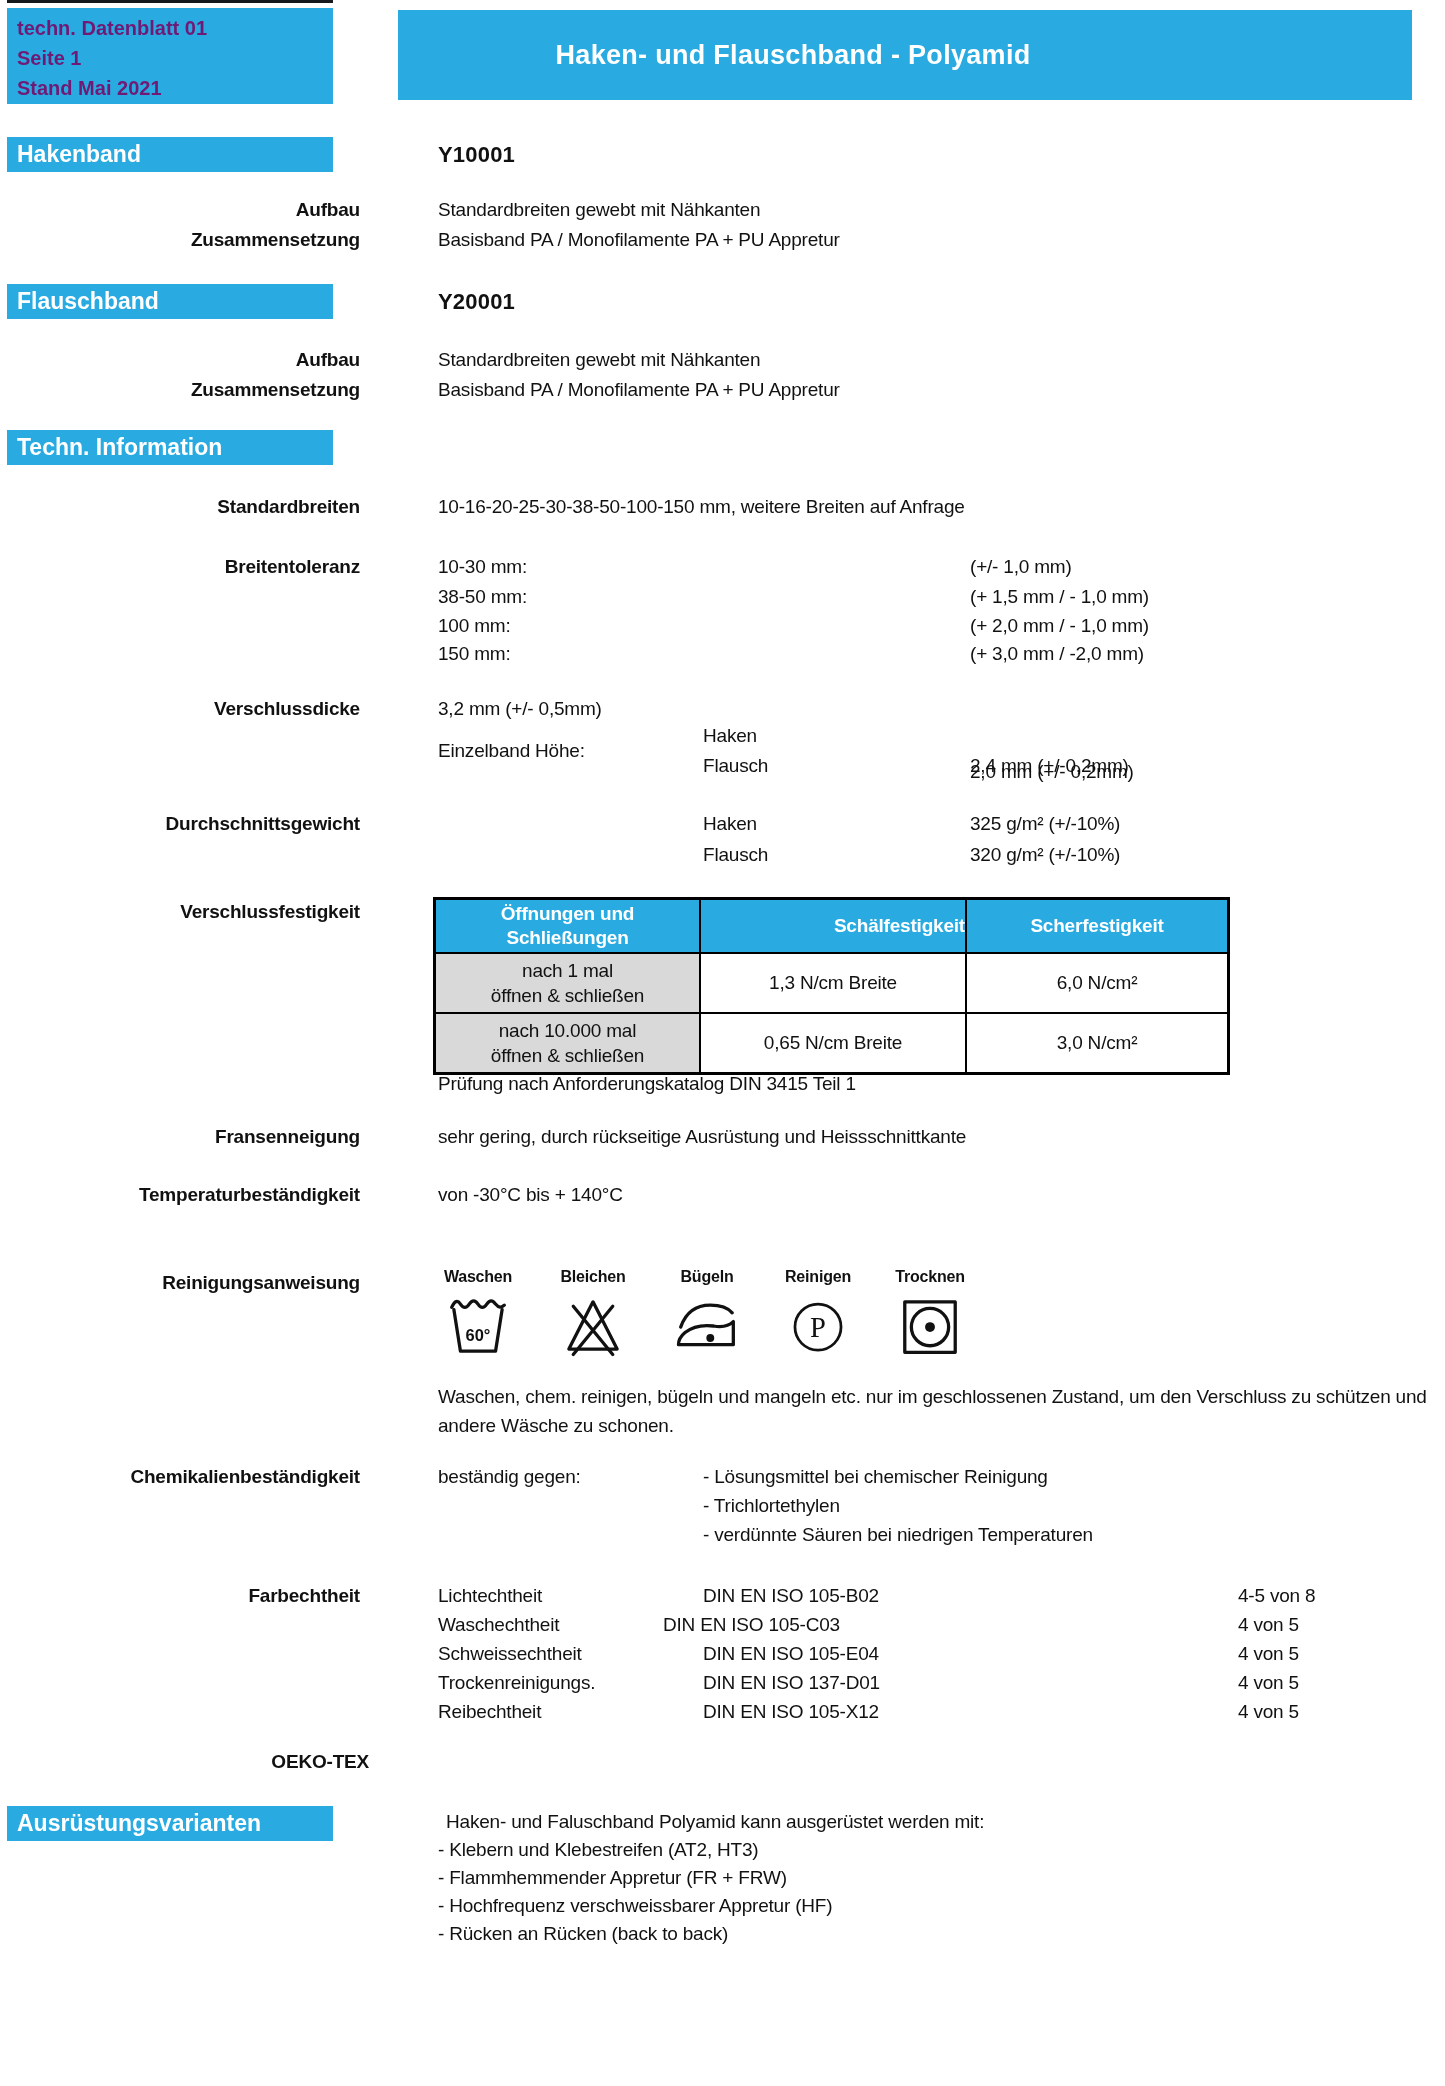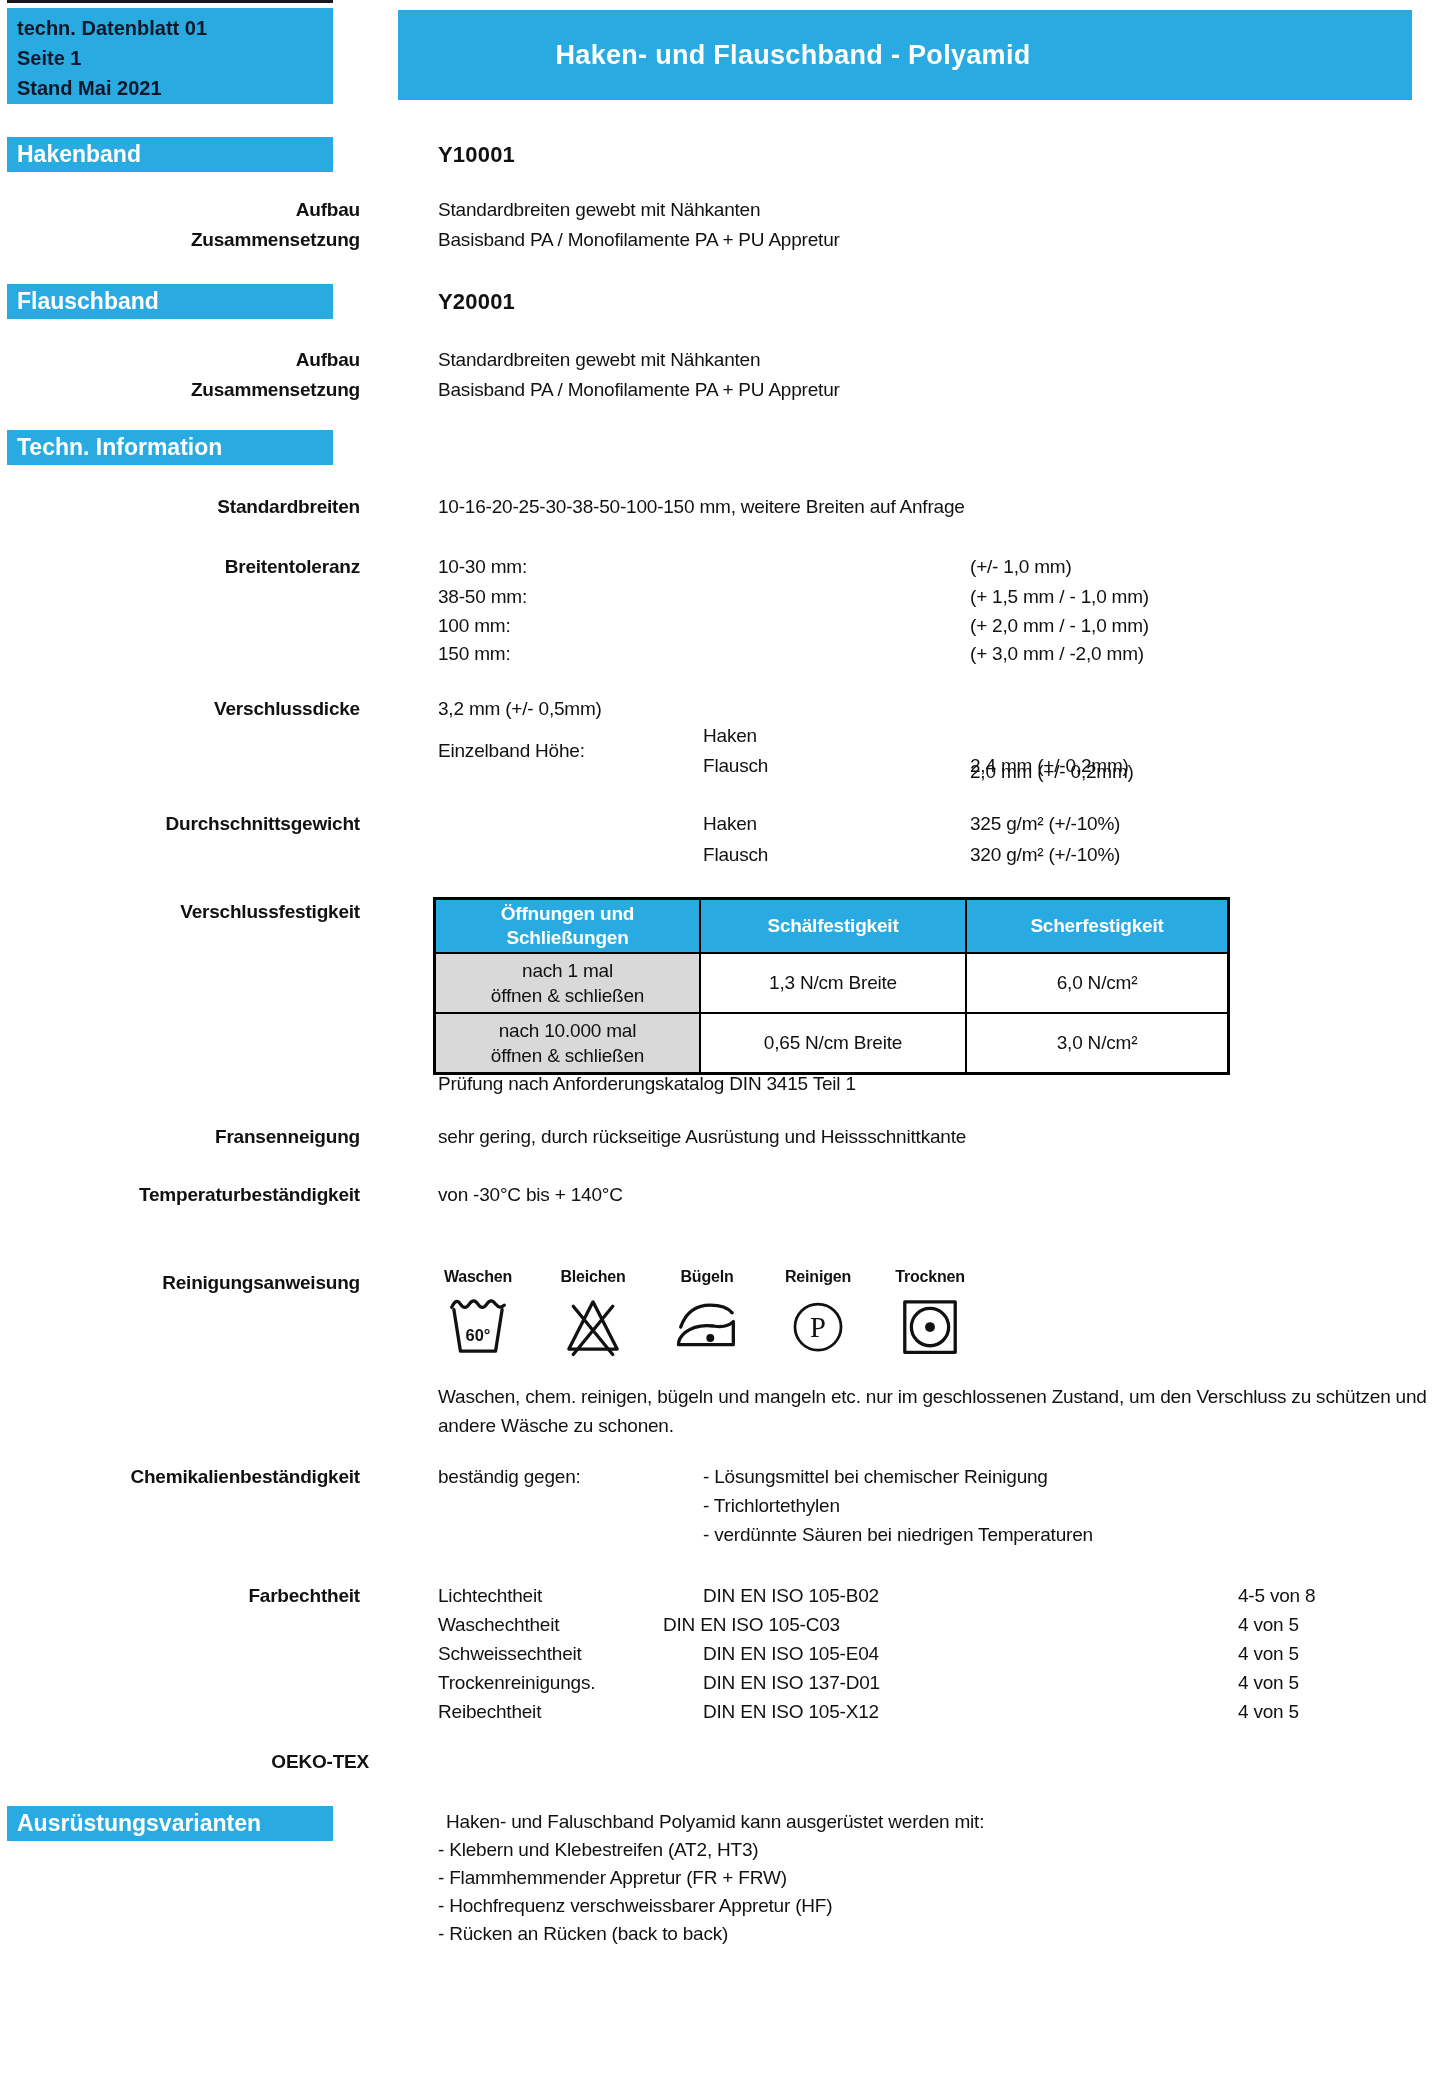--- a/index.html
+++ b/index.html
@@ -5,21 +5,21 @@
   html,body { margin:0; padding:0; background:#ffffff; }
   .page {
     position:relative; width:1445px; height:2086px;
     background:#ffffff; overflow:hidden;
     font-family:"Liberation Sans","DejaVu Sans",sans-serif;
     color:#111;
   }
   .top-sliver { position:absolute; left:7px; top:0; width:326px; height:3px; background:#15181d; }
   .info-box {
     position:absolute; left:7px; top:8px; width:326px; height:96px;
-    background:#29abe2; color:#0f172a; font-weight:bold; font-size:20px;
+    background:#29abe2; color:#701a75; font-weight:bold; font-size:20px;
     line-height:30px; padding:5px 0 0 10px; box-sizing:border-box;
   }
   .title-bar {
     position:absolute; left:398px; top:10px; width:1014px; height:90px;
     background:#29abe2; color:#fff; display:flex; align-items:center; justify-content:center;
     padding-right:224px; box-sizing:border-box;
     font-size:27px; font-weight:bold; letter-spacing:0.3px;
   }
   .bar {
     position:absolute; left:7px; width:326px; height:35px;
@@ -120,21 +120,21 @@
   <div class="val" style="left:970px; top:843px;">320 g/m² (+/-10%)</div>
 
   <div class="lbl" style="top:900px;">Verschlussfestigkeit</div>
   <table class="strength-table">
     <tbody>
         <tr>
       <td class="hdr" style="width:263px;">
         <div>Öffnungen und</div>
         <div>Schließungen</div>
       </td>
-      <td class="hdr" style="width:264px;">Schälfestigkeit</td>
+      <td class="hdr" style="width:264px;text-align:right;">Schälfestigkeit</td>
       <td class="hdr">Scherfestigkeit</td>
     </tr>
     <tr class="body-row">
       <td class="cyc">
         <div>nach 1 mal</div>
         <div>öffnen &amp; schließen</div>
       </td>
       <td>1,3 N/cm Breite</td>
       <td>6,0 N/cm²</td>
     </tr>

